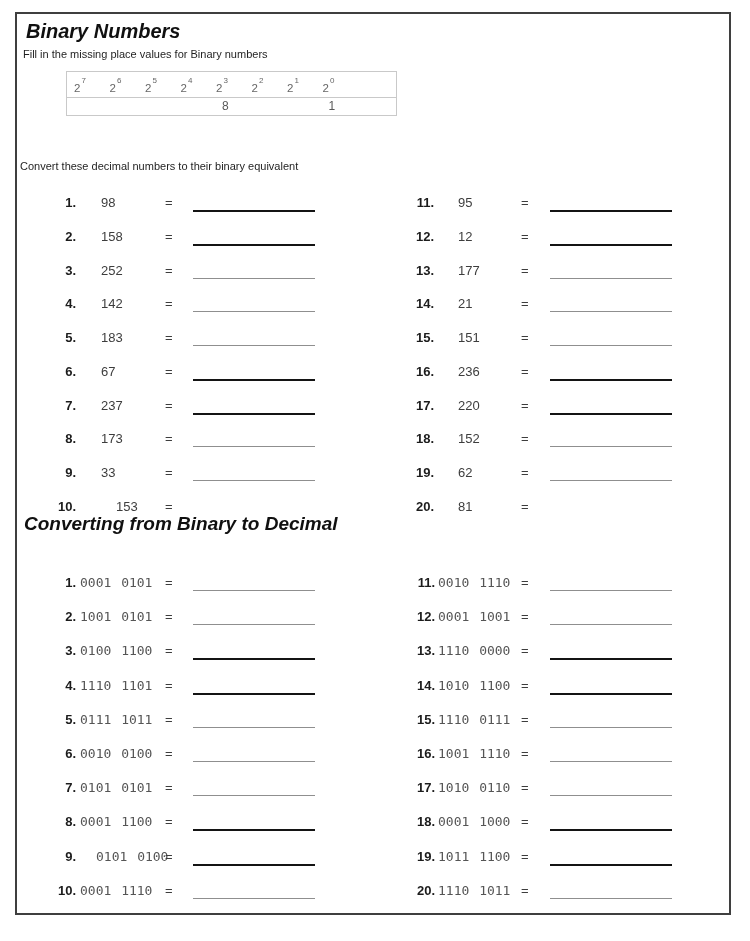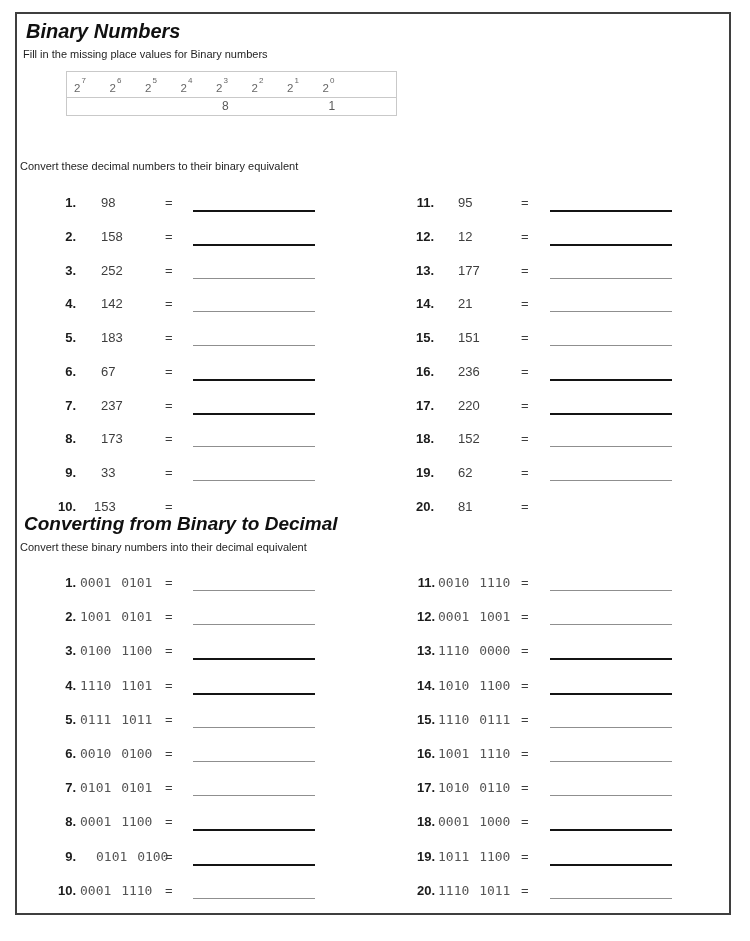--- a/index.html
+++ b/index.html
@@ -127,21 +127,21 @@
         <span class="aline thin" style="left: 193px;"></span>
       </div>
       <div class="prob-row" style="top: 270.24px;">
         <span class="pnum" style="left: 30px;">9.</span>
         <span class="pval" style="left: 101px;">33</span>
         <span class="peq" style="left: 165px;">=</span>
         <span class="aline thin" style="left: 193px;"></span>
       </div>
       <div class="prob-row" style="top: 304.02px;">
         <span class="pnum" style="left: 30px;">10.</span>
-        <span class="pval" style="left: 94px;">153</span>
+        <span class="pval" style="left: 116px;">153</span>
         <span class="peq" style="left: 165px;">=</span>
       </div>
       <div class="prob-row" style="top: 0px;">
         <span class="pnum" style="left: 388px;">11.</span>
         <span class="pval" style="left: 458px;">95</span>
         <span class="peq" style="left: 521px;">=</span>
         <span class="aline thick" style="left: 550px;"></span>
       </div>
       <div class="prob-row" style="top: 33.78px;">
         <span class="pnum" style="left: 388px;">12.</span>
@@ -192,21 +192,20 @@
         <span class="aline thin" style="left: 550px;"></span>
       </div>
       <div class="prob-row" style="top: 304.02px;">
         <span class="pnum" style="left: 388px;">20.</span>
         <span class="pval" style="left: 458px;">81</span>
         <span class="peq" style="left: 521px;">=</span>
       </div>
     </div>
 
   <h2 class="sec-heading" id="h-bin">Converting from Binary to Decimal</h2>
-  <p class="subtitle" id="sub3">Convert these binary numbers into their decimal equivalent</p>
   <div id="bin-grid">
       <div class="prob-row" style="top: 5px;">
         <span class="pnum" style="left: 30px;">1.</span>
         <span class="bval" style="left: 80px;">0001 0101</span>
         <span class="peq" style="left: 165px;">=</span>
         <span class="aline thin" style="left: 193px;"></span>
       </div>
       <div class="prob-row" style="top: 39.2px;">
         <span class="pnum" style="left: 30px;">2.</span>
         <span class="bval" style="left: 80px; text-align: right;">1001 0101</span>

